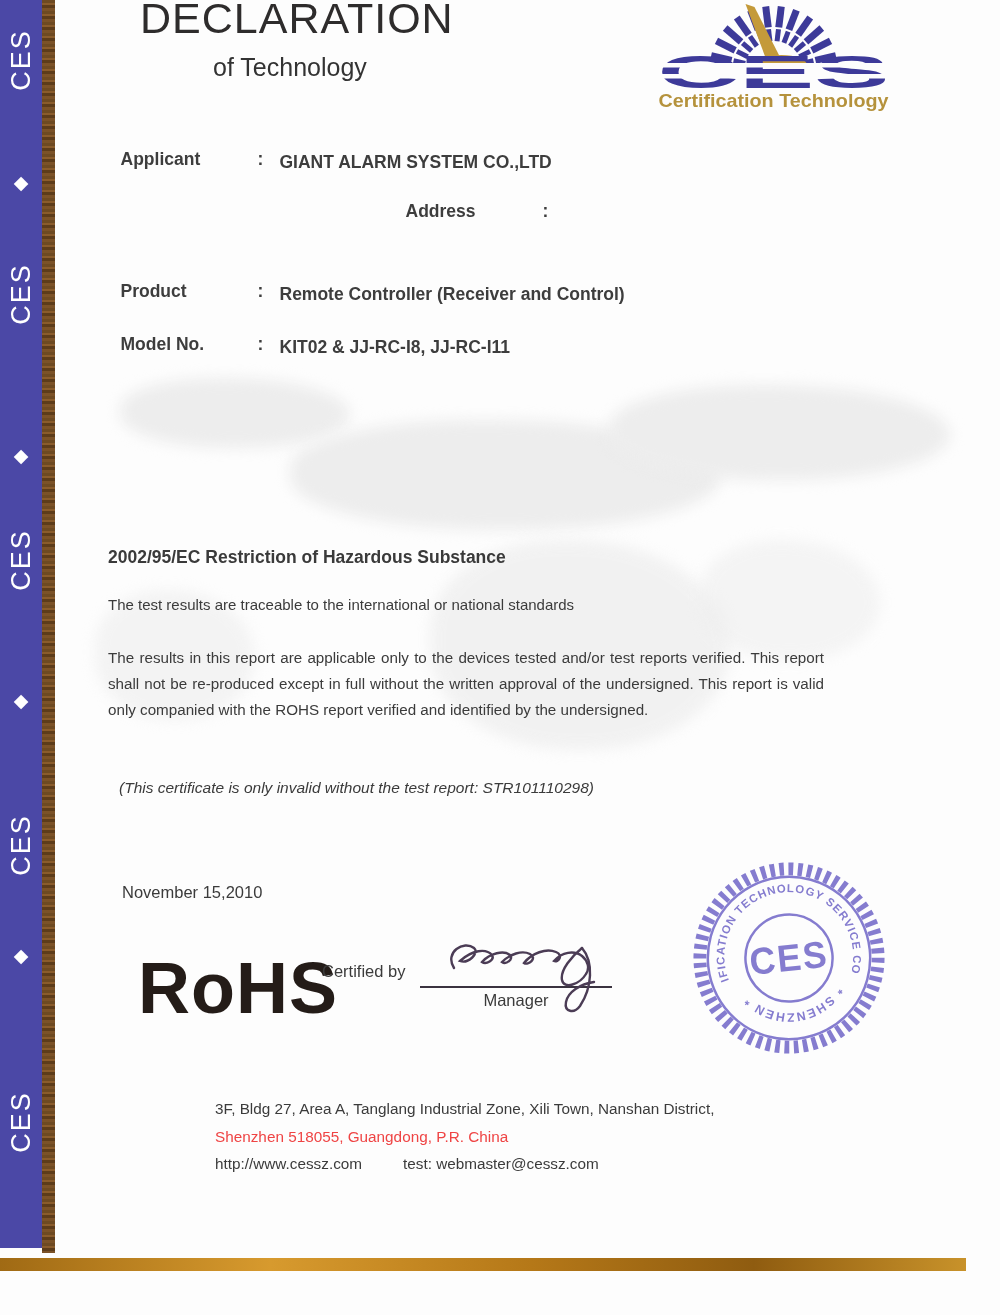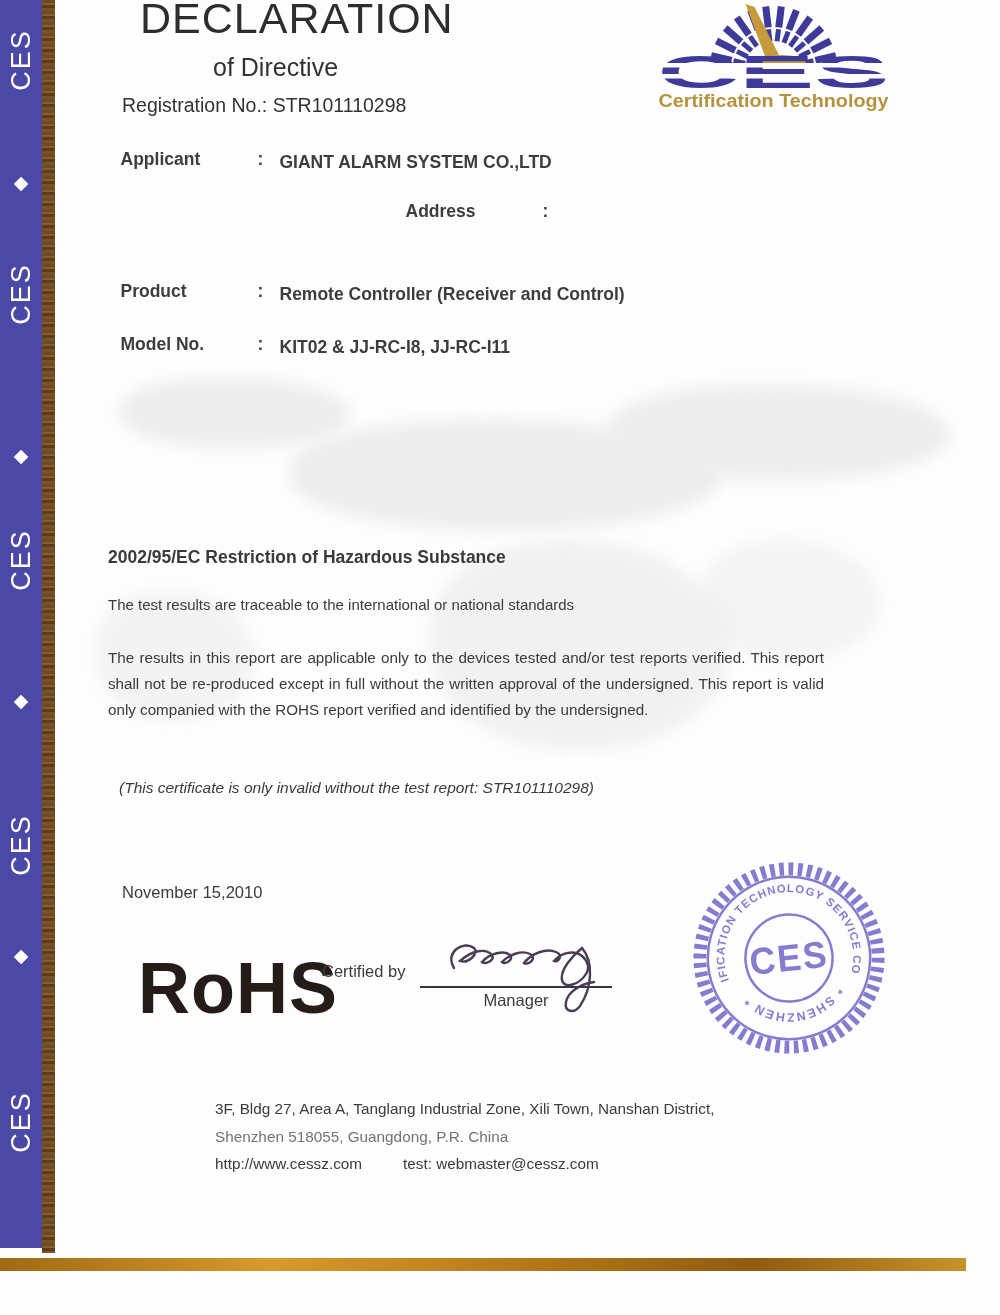--- a/index.html
+++ b/index.html
@@ -44,21 +44,21 @@
   .sigline { position:absolute; left:420px; top:986px; width:192px; height:2px; background:#3a3340; }
   .manager { position:absolute; left:420px; top:991px; width:192px; text-align:center; font-size:16.5px; color:#3b3b3b; }
   .sig { position:absolute; left:424px; top:926px; z-index:2; }
 
   
   .seal { position:absolute; left:690px; top:858px; opacity:0.92; }
 
   
   .f-company { position:absolute; left:215px; top:1071px; font-size:17.5px; color:#3b3b3b; }
   .f-a1 { position:absolute; left:215px; top:1100px; font-size:15.3px; color:#3b3b3b; }
-  .f-a2 { position:absolute; left:215px; top:1128px; font-size:15.3px; color:#737373; }
+  .f-a2 { position:absolute; left:215px; top:1128px; font-size:15.3px; color:#ef4444; }
   .f-web { position:absolute; left:215px; top:1155px; font-size:15.3px; color:#3b3b3b; }
   .f-mail { position:absolute; left:403px; top:1155px; font-size:15.3px; color:#3b3b3b; }
 
   .bottom-bar { position:absolute; left:0; top:1258px; width:966px; height:13px; z-index:3;
     background:linear-gradient(90deg,#a06a14,#d79a2e 28%,#b57818 55%,#8f5c10 78%,#c8922a); }
 </style>
 </head>
 <body>
 
 <div class="page">
@@ -79,22 +79,21 @@
     <span class="dia" style="top:455px">◆</span>
     <span class="ces" style="top:560px">CES</span>
     <span class="dia" style="top:700px">◆</span>
     <span class="ces" style="top:845px">CES</span>
     <span class="dia" style="top:955px">◆</span>
     <span class="ces" style="top:1122px">CES</span>
   </div>
   <div class="gold-stripe"></div>
 
   <div class="title">DECLARATION</div>
-  <div class="subtitle">of Directive</div>
-  <div class="regno">Registration No.: STR101110298</div>
+  <div class="subtitle">of Technology</div>
 
   <div class="logo">
     <svg width="243" height="112" viewBox="0 0 240 112">
       <g fill="#3d3a99" transform="translate(120,70)">
         <g transform="rotate(-77)">
             <rect x="-3.5" y="-64" width="7" height="21"></rect>
             <rect x="-2.5" y="-41" width="5" height="12"></rect>
           </g>
         <g transform="rotate(-63)">
             <rect x="-3.5" y="-64" width="7" height="21"></rect>

